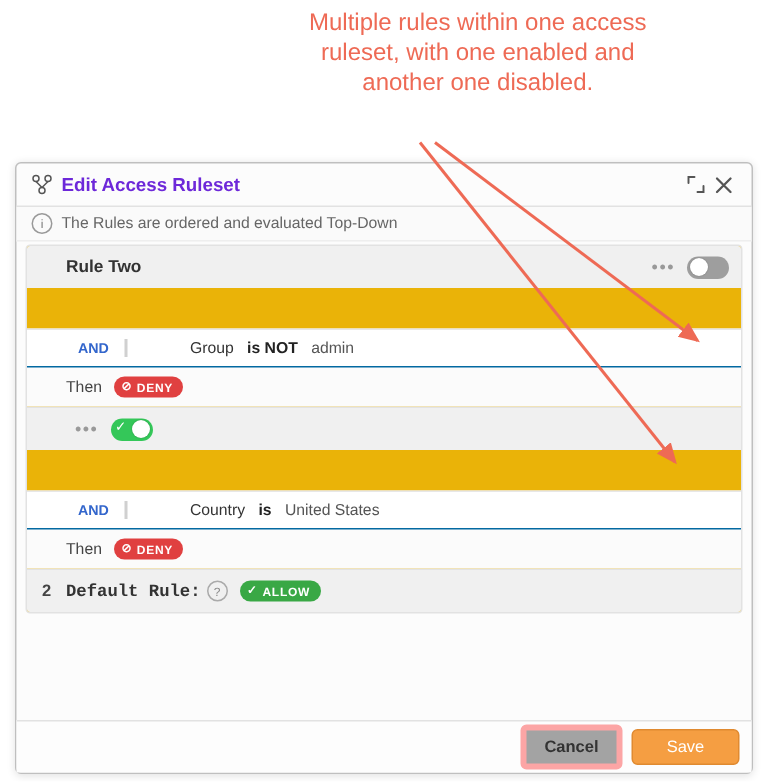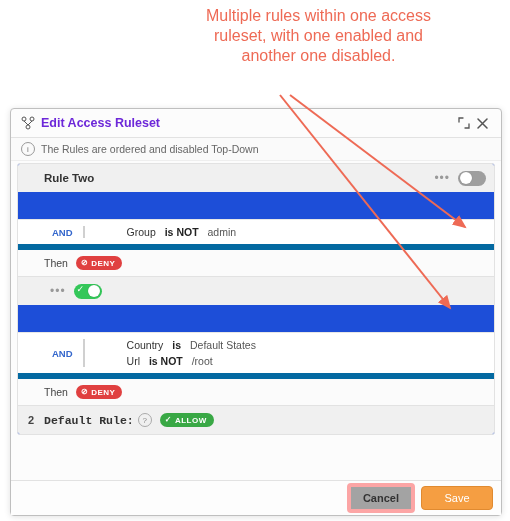--- a/index.html
+++ b/index.html
@@ -136,21 +136,21 @@
   .add-rule-btn .plus {
     font-size: 11px;
     line-height: 1;
   }
 
   
   .rules-area {
     margin: 2px 6px 0 6px;
     border: 1px solid #e2e2e2;
     border-radius: 3px;
-    background: #1d4ed8;
+    background: #eab308;
     overflow: hidden;
   }
 
   .rule {
     border-bottom: 1px solid #e2e2e2;
   }
   .rule-header {
     display: flex;
     align-items: center;
     height: 28px;
@@ -236,21 +236,21 @@
   }
   .cond-line .field { color: #333; margin-right: 6px; }
   .cond-line .op    { font-weight: 700; color: #222; margin-right: 6px; }
   .cond-line .val   { color: #555; }
 
   .rule-then {
     background: #fbfbfb;
     display: flex;
     align-items: center;
     height: 26px;
-    border-top: 6px solid #0369a1;
+    border-top: 1px solid #0369a1;
   }
   .rule-then .col-index { width: 26px; }
   .then-label {
     font-size: 10.5px;
     color: #444;
     margin-right: 8px;
   }
 
   .pill {
     display: inline-flex;
@@ -350,21 +350,21 @@
       </span>
       <span class="hdr-btn">
         <svg width="11" height="11" viewBox="0 0 11 11">
             <path d="M1 1 L10 10 M10 1 L1 10" stroke="#555" stroke-width="1.5" stroke-linecap="round"></path>
           </svg>
       </span>
     </div>
 
     <div class="info-banner">
       <span class="info-icon">i</span>
-      <span>The Rules are ordered and disabled Top-Down</span>
+      <span>The Rules are ordered and evaluated Top-Down</span>
     </div>
 
 
     <div class="rules-area">
 
       <div class="rule">
         <div class="rule-header">
           <div class="col-index"></div>
           <div class="rule-title">Rule Two</div>
           <div class="ellipsis">•••</div>
@@ -404,26 +404,21 @@
             </div>
         </div>
         <div class="rule-body">
           <div class="col-index"></div>
           <div class="cond-block">
             <div class="and-tag">AND</div>
             <div class="conds">
               <div class="cond-line">
                 <span class="field">Country</span>
                 <span class="op">is</span>
-                <span class="val">Default States</span>
-              </div>
-              <div class="cond-line">
-                <span class="field">Url</span>
-                <span class="op">is NOT</span>
-                <span class="val">/root</span>
+                <span class="val">United States</span>
               </div>
             </div>
           </div>
         </div>
         <div class="rule-then">
           <div class="col-index"></div>
           <span class="then-label">Then</span>
           <span class="pill deny">
             <span class="sym">⊘</span>
             <span>DENY</span>

